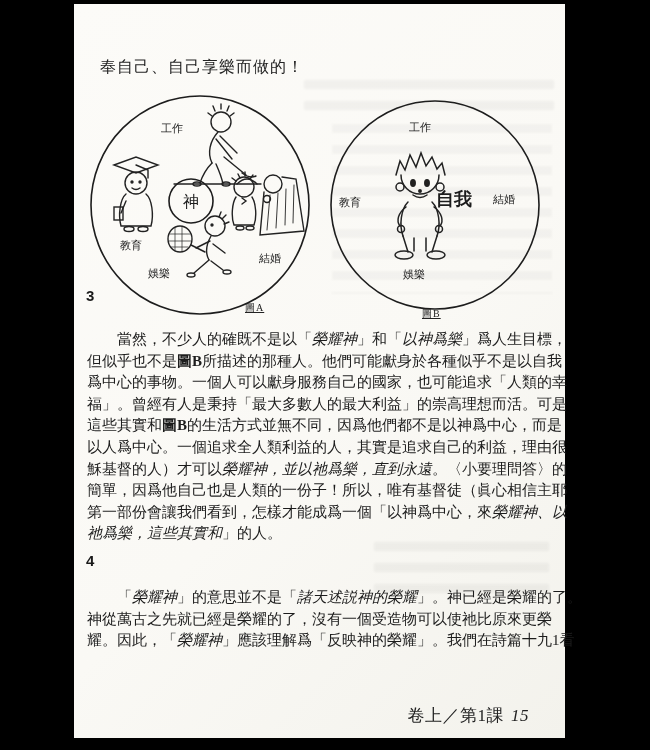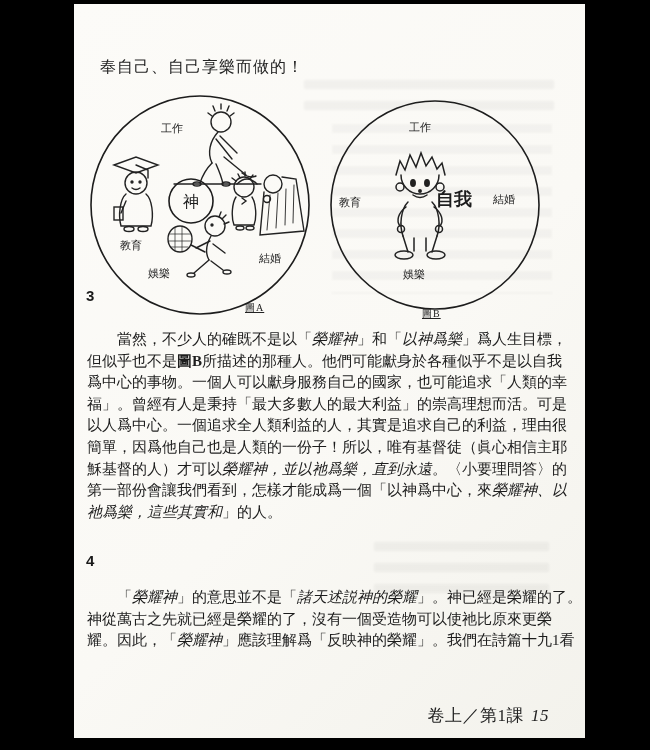--- a/index.html
+++ b/index.html
@@ -5,21 +5,20 @@
   html,body{margin:0;padding:0;}
   body{
     width:650px;height:750px;position:relative;overflow:hidden;
     background:#000;
     font-family:"Liberation Serif","DejaVu Serif",serif;
   }
   .page{
     position:absolute;left:74px;top:4px;width:491px;height:734px;
     background:linear-gradient(135deg,#fcfbf8 0%,#faf9f5 55%,#f3f2ec 100%);
     color:#1b1b1b;
-    padding-left:20px;
   }
   .header-note{
     position:absolute;left:26px;top:53px;
     font-size:16px;letter-spacing:1px;color:#222;
   }
   .diagram-svg{position:absolute;left:0;top:91px;width:491px;height:232px;}
   .fig-caption{
     position:absolute;font-size:10px;color:#222;letter-spacing:1px;text-decoration:underline;
   }
   .cap-a{left:171px;top:297px;}
@@ -165,23 +164,24 @@
 
   <div class="fig-caption cap-a">圖A</div>
   <div class="fig-caption cap-b">圖B</div>
 
   <div class="section-num num-3">3</div>
   <div class="para para-3">
       <div class="tline indent"><span>當然，不少人的確既不是以「</span><span class="kai">榮耀神</span><span>」和「</span><span class="kai">以神爲樂</span><span>」爲人生目標，</span></div>
       <div class="tline"><span>但似乎也不是</span><span class="bold">圖B</span><span>所描述的那種人。他們可能獻身於各種似乎不是以自我</span></div>
       <div class="tline"><span>爲中心的事物。一個人可以獻身服務自己的國家，也可能追求「人類的幸</span></div>
       <div class="tline"><span>福」。曾經有人是秉持「最大多數人的最大利益」的崇高理想而活。可是</span></div>
+      <div class="tline"><span>這些其實和</span><span class="bold">圖B</span><span>的生活方式並無不同，因爲他們都不是以神爲中心，而是</span></div>
       <div class="tline"><span>以人爲中心。一個追求全人類利益的人，其實是追求自己的利益，理由很</span></div>
+      <div class="tline"><span>穌基督的人）才可以</span><span class="kai">榮耀神，並以祂爲樂，直到永遠</span><span>。〈小要理問答〉的</span></div>
       <div class="tline"><span>簡單，因爲他自己也是人類的一份子！所以，唯有基督徒（眞心相信主耶</span></div>
-      <div class="tline"><span>穌基督的人）才可以</span><span class="kai">榮耀神，並以祂爲樂，直到永遠</span><span>。〈小要理問答〉的</span></div>
       <div class="tline"><span>第一部份會讓我們看到，怎樣才能成爲一個「以神爲中心，來</span><span class="kai">榮耀神、以</span></div>
       <div class="tline"><span class="kai">祂爲樂，這些其實和</span><span>」的人。</span></div>
     </div>
 
   <div class="section-num num-4">4</div>
   <div class="para para-4">
       <div class="tline indent"><span>「</span><span class="kai">榮耀神</span><span>」的意思並不是「</span><span class="kai">諸天述説神的榮耀</span><span>」。神已經是榮耀的了。</span></div>
       <div class="tline"><span>神從萬古之先就已經是榮耀的了，沒有一個受造物可以使祂比原來更榮</span></div>
       <div class="tline"><span>耀。因此，「</span><span class="kai">榮耀神</span><span>」應該理解爲「反映神的榮耀」。我們在詩篇十九1看</span></div>
     </div>

